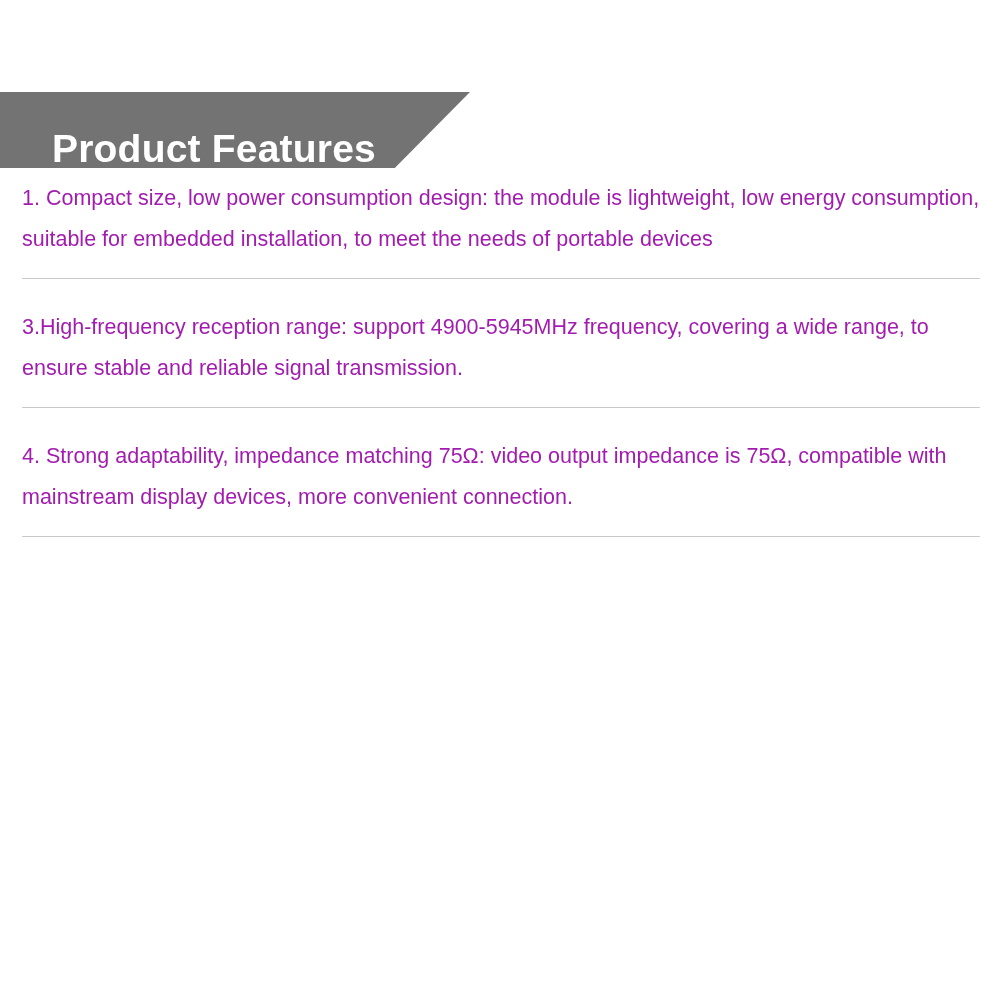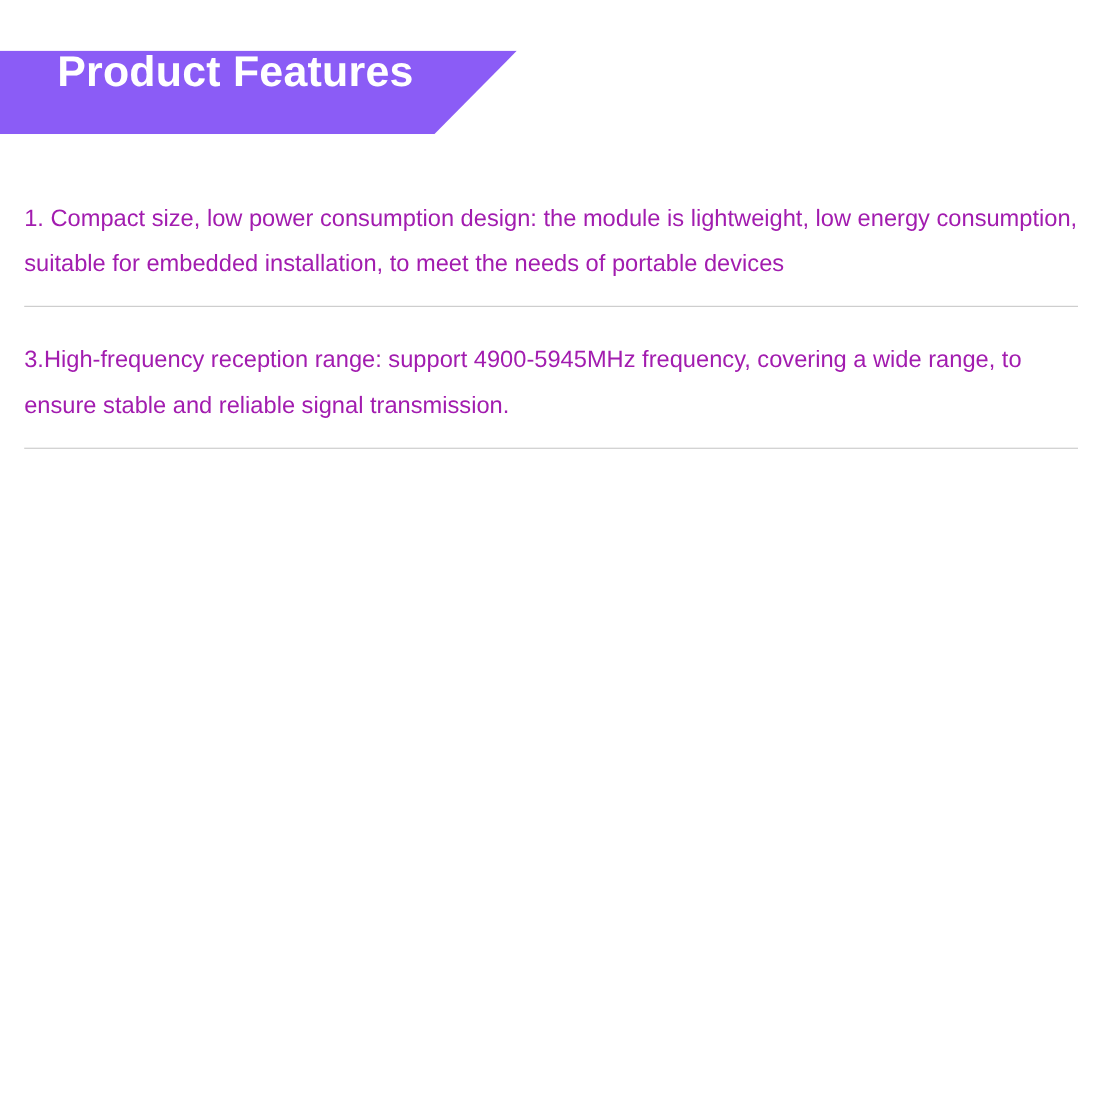--- a/index.html
+++ b/index.html
@@ -25,25 +25,26 @@
   .banner-wrap {
     position: absolute;
     top: 46px;
     left: 0;
     width: 470px;
     height: 76px;
   }
   .banner {
     width: 100%;
     height: 100%;
-    background: #8b5cf6;
+    background: #737373;
     
     clip-path: polygon(0 0, 100% 0, 84% 100%, 0 100%);
     display: flex;
-    align-items: flex-start;
+    align-items: flex-end;
+    margin-top: 46px;
   }
   .banner-title {
     color: #ffffff;
     font-size: 39px;
     font-weight: bold;
     letter-spacing: 0.2px;
     padding-left: 52px;
     line-height: 1;
     white-space: nowrap;
   }
@@ -86,16 +87,19 @@
 
     <div class="feature-item">
       <div class="feature-text">1. Compact size, low power consumption design: the module is lightweight, low energy consumption, suitable for embedded installation, to meet the needs of portable devices</div>
     </div>
 
     <div class="feature-item">
       <div class="feature-text">3.High-frequency reception range: support 4900-5945MHz frequency, covering a wide range, to ensure stable and reliable signal transmission.</div>
     </div>
 
 
+    <div class="feature-item">
+      <div class="feature-text">4. Strong adaptability, impedance matching 75Ω: video output impedance is 75Ω, compatible with mainstream display devices, more convenient connection.</div>
+    </div>
 
 
   </div>
 </div>
 
 </body></html>

